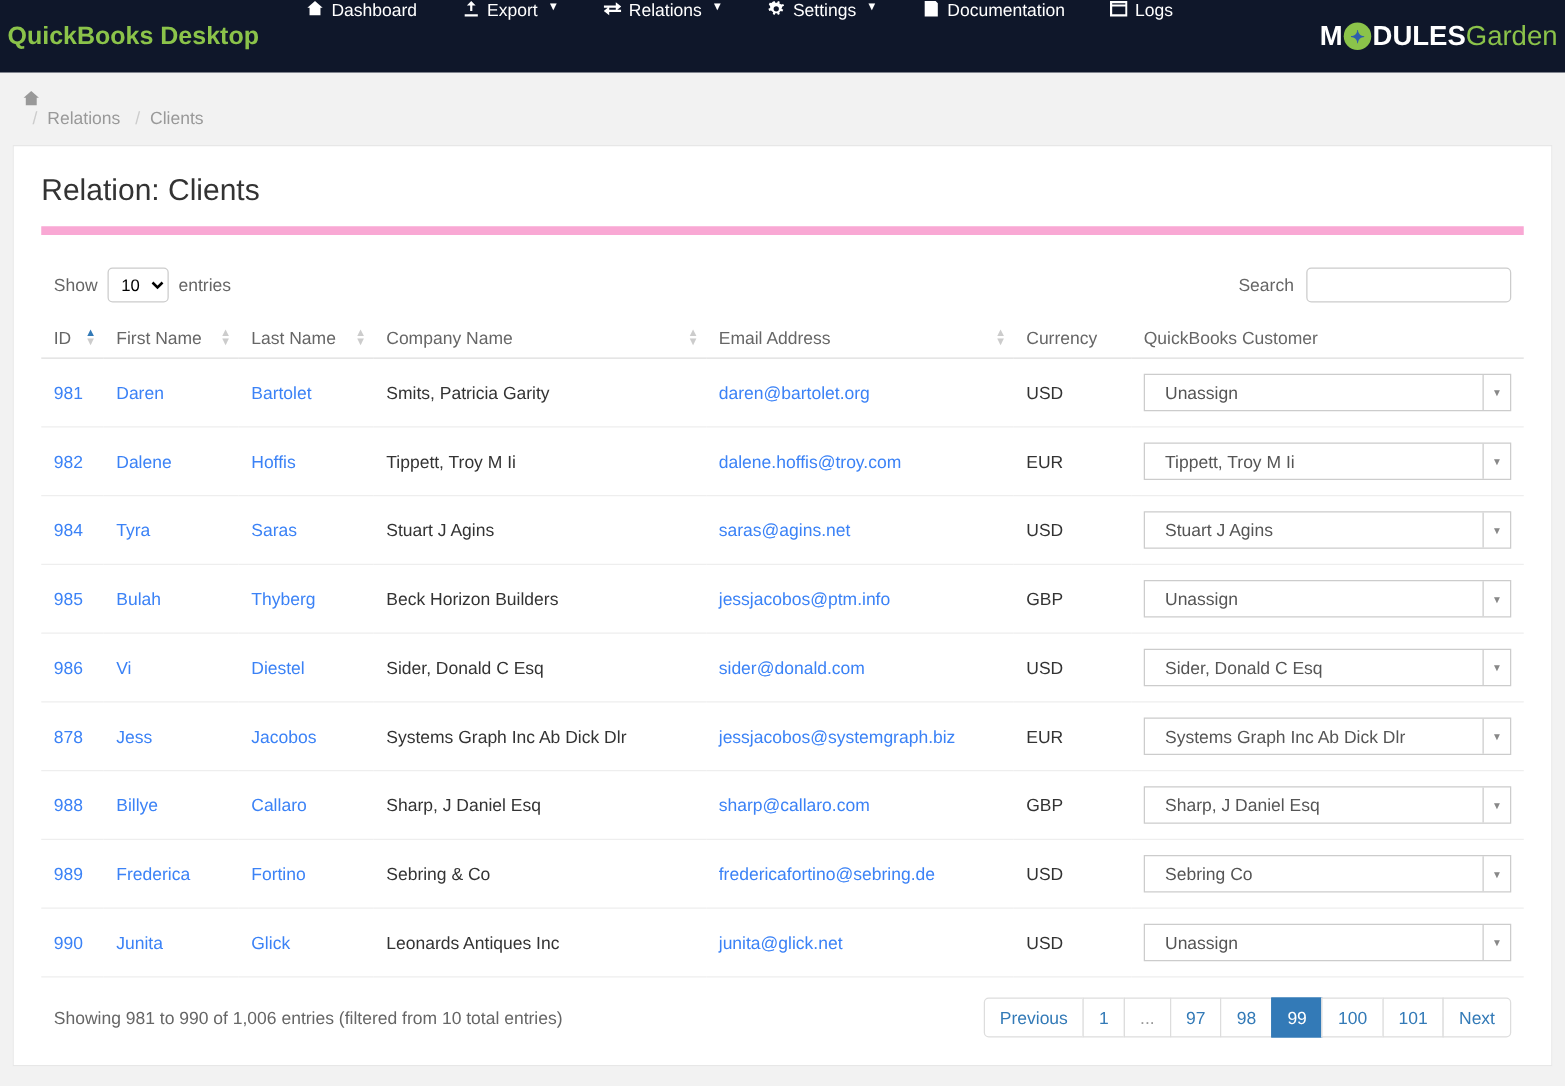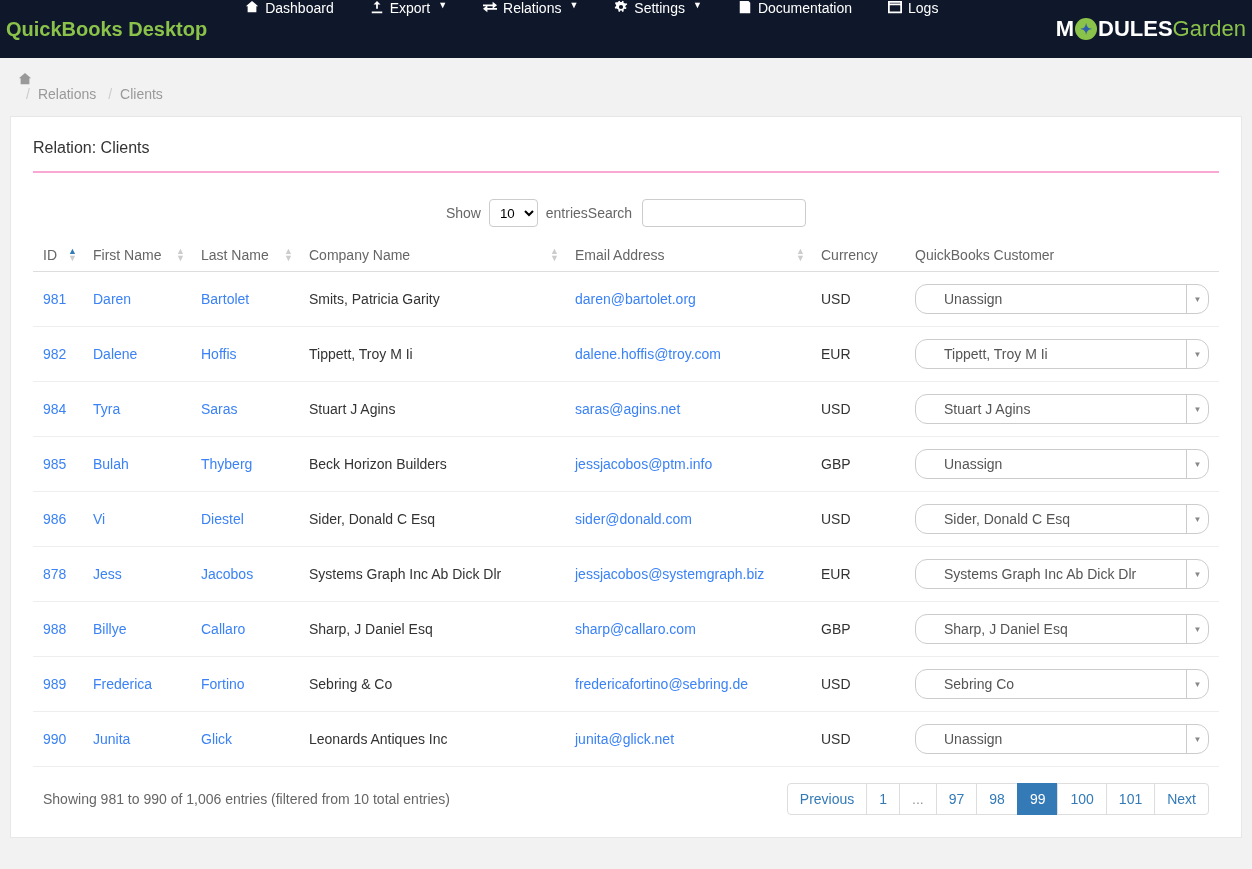--- a/index.html
+++ b/index.html
@@ -10,31 +10,31 @@
 .nav{display:flex;list-style:none;flex:1}
 .nav li{color:#fff;padding:0 18px;height:58px;display:flex;align-items:flex-start;gap:6px;cursor:pointer;font-size:14px}
 .nav .icon{font-size:14px}
 .caret{font-size:9px;margin-left:2px}
 .logo{color:#fff;font-size:22px;font-weight:bold;display:flex;align-items:center}
 .logo .g{color:#8bc34a;font-weight:normal}
 .logo .o{display:inline-flex;width:22px;height:22px;border-radius:50%;background:#8bc34a;color:#2e5ead;align-items:center;justify-content:center;margin:0 1px;font-size:14px}
 .breadcrumb{padding:14px 18px;color:#999}
 .breadcrumb .sep{margin:0 8px;color:#ccc}
 .panel{background:#fff;margin:0 10px 20px;border:1px solid #e7e7e7;padding:22px}
-.panel h1{font-size:16px;color:#333;font-weight:normal;padding-bottom:14px;border-bottom:2px solid #f9a8d4;margin-bottom:26px}
-.tbl-top{display:flex;justify-content:center;align-items:center;margin-bottom:12px;padding:0 10px}
+.panel h1{font-size:24px;color:#333;font-weight:normal;padding-bottom:14px;border-bottom:7px solid #f9a8d4;margin-bottom:26px}
+.tbl-top{display:flex;justify-content:space-between;align-items:center;margin-bottom:12px;padding:0 10px}
 select.pglen{border:1px solid #ccc;border-radius:4px;padding:4px 6px;margin:0 4px;background:#fff;height:28px}
 .search input{border:1px solid #ccc;border-radius:4px;height:28px;width:164px;margin-left:6px;padding:0 6px}
 table{width:100%;border-collapse:collapse}
 th{text-align:left;font-weight:normal;color:#666;padding:8px 10px;border-bottom:1px solid #ddd;position:relative}
 th.sortable{padding-right:24px;cursor:pointer}
 .sortico{position:absolute;right:6px;top:50%;transform:translateY(-50%);color:#ccc;font-size:9px;line-height:7px}
 .sortico.asc .up{color:#337ab7}
 td{padding:12px 10px;border-bottom:1px solid #eee;vertical-align:middle}
-.sel{width:100%;border:1px solid #ccc;border-radius:12px;height:30px;background:#fff;position:relative;padding:0 24px 0 28px;color:#555;display:flex;align-items:center}
+.sel{width:100%;border:1px solid #ccc;border-radius:0;height:30px;background:#fff;position:relative;padding:0 24px 0 16px;color:#555;display:flex;align-items:center}
 .sel .ar{position:absolute;right:0;top:0;bottom:0;width:22px;border-left:1px solid #ccc;display:flex;align-items:center;justify-content:center;color:#888;font-size:8px}
 .tbl-bot{display:flex;justify-content:space-between;align-items:center;margin-top:16px;padding:0 10px}
 .pagin{display:flex;list-style:none}
 .pagin li{border:1px solid #ddd;padding:7px 12px;margin-left:-1px;color:#337ab7;cursor:pointer;background:#fff}
 .pagin li:first-child{border-radius:4px 0 0 4px}
 .pagin li:last-child{border-radius:0 4px 4px 0}
 .pagin li.active{background:#337ab7;border-color:#337ab7;color:#fff}
 .pagin li.ell{color:#999}
 .icon svg{width:14px;height:14px;fill:currentColor;display:block}
 </style>

